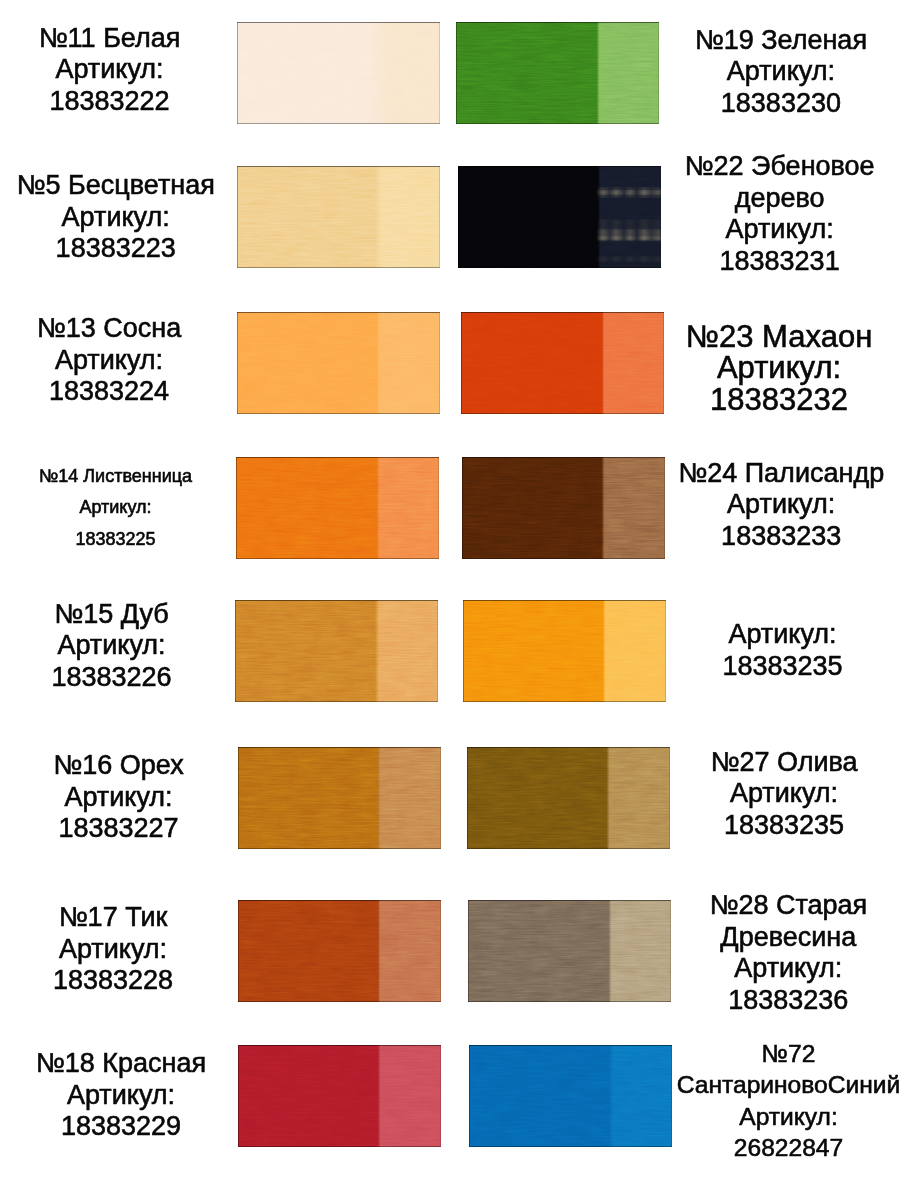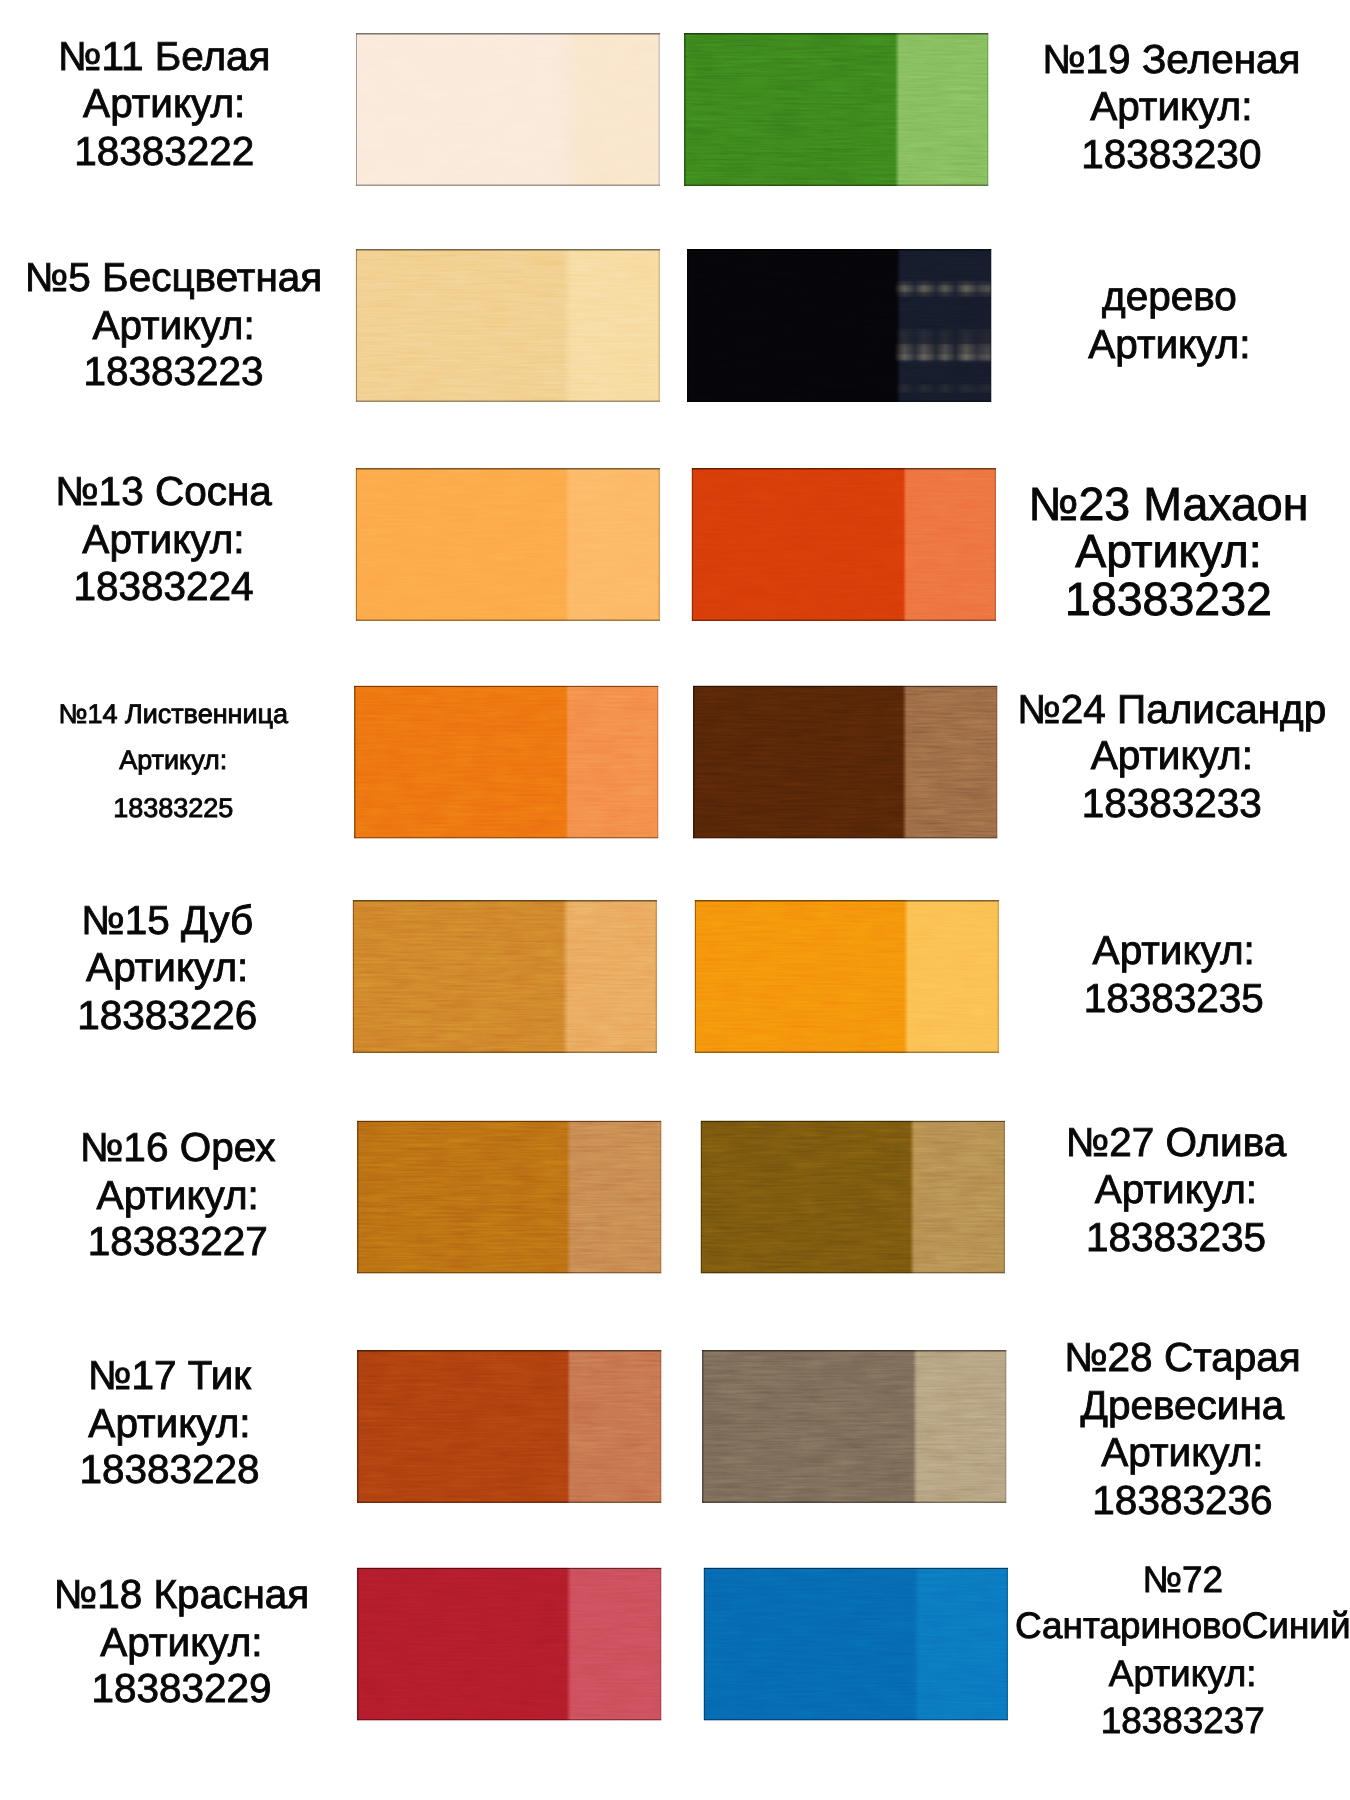--- a/index.html
+++ b/index.html
@@ -216,22 +216,24 @@
         </svg>
         <div class="streak-band" style="top:21px;height:11px;background:rgba(150,138,110,0.30);-webkit-mask-image:linear-gradient(90deg, rgba(0,0,0,0) 0px, rgba(0,0,0,0) 138px, rgba(0,0,0,.85) 145px, rgba(0,0,0,.25) 152px, rgba(0,0,0,.9) 158px, rgba(0,0,0,.2) 166px, rgba(0,0,0,.8) 172px, rgba(0,0,0,.15) 179px, rgba(0,0,0,.95) 186px, rgba(0,0,0,.35) 193px, rgba(0,0,0,.8) 203px);mask-image:linear-gradient(90deg, rgba(0,0,0,0) 0px, rgba(0,0,0,0) 138px, rgba(0,0,0,.85) 145px, rgba(0,0,0,.25) 152px, rgba(0,0,0,.9) 158px, rgba(0,0,0,.2) 166px, rgba(0,0,0,.8) 172px, rgba(0,0,0,.15) 179px, rgba(0,0,0,.95) 186px, rgba(0,0,0,.35) 193px, rgba(0,0,0,.8) 203px)"></div>
         <div class="streak-band" style="top:24px;height:5px;background:rgba(186,172,140,0.42);-webkit-mask-image:linear-gradient(90deg, rgba(0,0,0,0) 0px, rgba(0,0,0,0) 138px, rgba(0,0,0,.85) 145px, rgba(0,0,0,.25) 152px, rgba(0,0,0,.9) 158px, rgba(0,0,0,.2) 166px, rgba(0,0,0,.8) 172px, rgba(0,0,0,.15) 179px, rgba(0,0,0,.95) 186px, rgba(0,0,0,.35) 193px, rgba(0,0,0,.8) 203px);mask-image:linear-gradient(90deg, rgba(0,0,0,0) 0px, rgba(0,0,0,0) 138px, rgba(0,0,0,.85) 145px, rgba(0,0,0,.25) 152px, rgba(0,0,0,.9) 158px, rgba(0,0,0,.2) 166px, rgba(0,0,0,.8) 172px, rgba(0,0,0,.15) 179px, rgba(0,0,0,.95) 186px, rgba(0,0,0,.35) 193px, rgba(0,0,0,.8) 203px)"></div>
         <div class="streak-band" style="top:53px;height:23px;background:rgba(120,112,90,0.20);-webkit-mask-image:linear-gradient(90deg, rgba(0,0,0,0) 0px, rgba(0,0,0,0) 138px, rgba(0,0,0,.85) 145px, rgba(0,0,0,.25) 152px, rgba(0,0,0,.9) 158px, rgba(0,0,0,.2) 166px, rgba(0,0,0,.8) 172px, rgba(0,0,0,.15) 179px, rgba(0,0,0,.95) 186px, rgba(0,0,0,.35) 193px, rgba(0,0,0,.8) 203px);mask-image:linear-gradient(90deg, rgba(0,0,0,0) 0px, rgba(0,0,0,0) 138px, rgba(0,0,0,.85) 145px, rgba(0,0,0,.25) 152px, rgba(0,0,0,.9) 158px, rgba(0,0,0,.2) 166px, rgba(0,0,0,.8) 172px, rgba(0,0,0,.15) 179px, rgba(0,0,0,.95) 186px, rgba(0,0,0,.35) 193px, rgba(0,0,0,.8) 203px)"></div>
         <div class="streak-band" style="top:63px;height:11px;background:rgba(176,164,134,0.34);-webkit-mask-image:linear-gradient(90deg, rgba(0,0,0,0) 0px, rgba(0,0,0,0) 138px, rgba(0,0,0,.85) 145px, rgba(0,0,0,.25) 152px, rgba(0,0,0,.9) 158px, rgba(0,0,0,.2) 166px, rgba(0,0,0,.8) 172px, rgba(0,0,0,.15) 179px, rgba(0,0,0,.95) 186px, rgba(0,0,0,.35) 193px, rgba(0,0,0,.8) 203px);mask-image:linear-gradient(90deg, rgba(0,0,0,0) 0px, rgba(0,0,0,0) 138px, rgba(0,0,0,.85) 145px, rgba(0,0,0,.25) 152px, rgba(0,0,0,.9) 158px, rgba(0,0,0,.2) 166px, rgba(0,0,0,.8) 172px, rgba(0,0,0,.15) 179px, rgba(0,0,0,.95) 186px, rgba(0,0,0,.35) 193px, rgba(0,0,0,.8) 203px)"></div>
         <div class="streak-band" style="top:70px;height:5px;background:rgba(196,182,148,0.30);-webkit-mask-image:linear-gradient(90deg, rgba(0,0,0,0) 0px, rgba(0,0,0,0) 138px, rgba(0,0,0,.85) 145px, rgba(0,0,0,.25) 152px, rgba(0,0,0,.9) 158px, rgba(0,0,0,.2) 166px, rgba(0,0,0,.8) 172px, rgba(0,0,0,.15) 179px, rgba(0,0,0,.95) 186px, rgba(0,0,0,.35) 193px, rgba(0,0,0,.8) 203px);mask-image:linear-gradient(90deg, rgba(0,0,0,0) 0px, rgba(0,0,0,0) 138px, rgba(0,0,0,.85) 145px, rgba(0,0,0,.25) 152px, rgba(0,0,0,.9) 158px, rgba(0,0,0,.2) 166px, rgba(0,0,0,.8) 172px, rgba(0,0,0,.15) 179px, rgba(0,0,0,.95) 186px, rgba(0,0,0,.35) 193px, rgba(0,0,0,.8) 203px)"></div>
         <div class="streak-band" style="top:90px;height:6px;background:rgba(120,112,92,0.22);-webkit-mask-image:linear-gradient(90deg, rgba(0,0,0,0) 0px, rgba(0,0,0,0) 138px, rgba(0,0,0,.85) 145px, rgba(0,0,0,.25) 152px, rgba(0,0,0,.9) 158px, rgba(0,0,0,.2) 166px, rgba(0,0,0,.8) 172px, rgba(0,0,0,.15) 179px, rgba(0,0,0,.95) 186px, rgba(0,0,0,.35) 193px, rgba(0,0,0,.8) 203px);mask-image:linear-gradient(90deg, rgba(0,0,0,0) 0px, rgba(0,0,0,0) 138px, rgba(0,0,0,.85) 145px, rgba(0,0,0,.25) 152px, rgba(0,0,0,.9) 158px, rgba(0,0,0,.2) 166px, rgba(0,0,0,.8) 172px, rgba(0,0,0,.15) 179px, rgba(0,0,0,.95) 186px, rgba(0,0,0,.35) 193px, rgba(0,0,0,.8) 203px)"></div>
         <div class="swatch-edge"></div>
       </div>
 <div class="swatch-label" style="left:779.6px;top:48.2px;font-size:27px">
+        <span class="label-line">№22 Эбеновое</span>
         <span class="label-line">дерево</span>
         <span class="label-line">Артикул:</span>
+        <span class="label-line">18383231</span>
       </div>
 </div>
 <div class="swatch-row" style="top:312px">
 <div class="swatch" style="left:237px">
         <div class="swatch-tone" style="background-image: linear-gradient(90deg,var(--ca) 0px,var(--ca) 139.6px,var(--cb) 142.6px,var(--cb) 203px); --ca: #fda445; --cb: #fcb460;"></div>
         <svg class="grain" preserveAspectRatio="none" style="opacity:0.26">
           <rect width="100%" height="100%" filter="url(#wood2left)"></rect>
         </svg>
         <svg class="grain" preserveAspectRatio="none" style="opacity:0.14">
           <rect width="100%" height="100%" filter="url(#blotch2left)"></rect>
@@ -410,16 +412,16 @@
         </svg>
         <svg class="grain" preserveAspectRatio="none" style="opacity:0.16">
           <rect width="100%" height="100%" filter="url(#blotch7right)"></rect>
         </svg>
         <div class="swatch-edge"></div>
       </div>
 <div class="swatch-label" style="left:788.5px;top:55.5px;font-size:24.6px">
         <span class="label-line">№72</span>
         <span class="label-line">СантариновоСиний</span>
         <span class="label-line">Артикул:</span>
-        <span class="label-line">18383237</span>
+        <span class="label-line">26822847</span>
       </div>
 </div>
 </div>
 
 </body></html>

